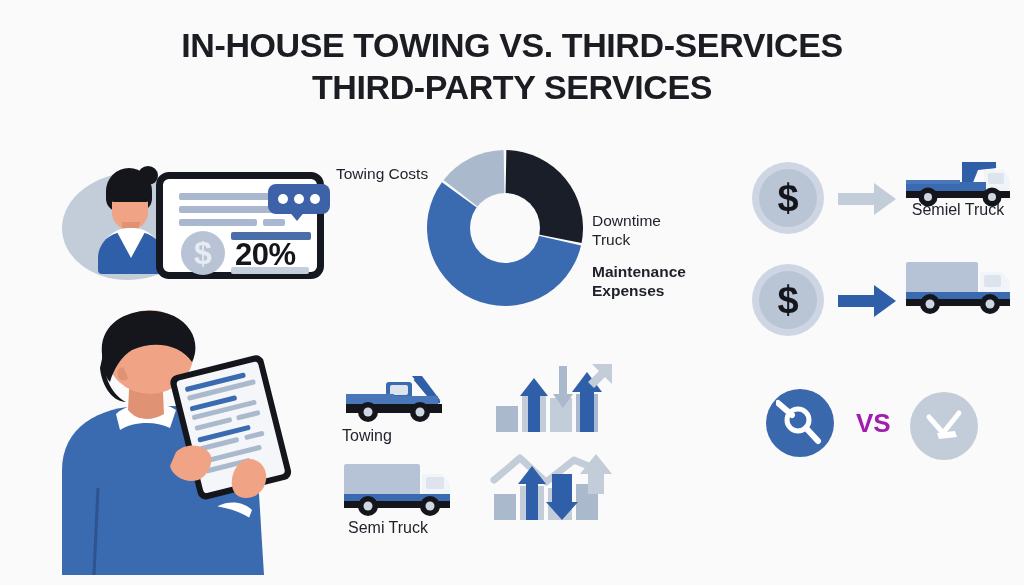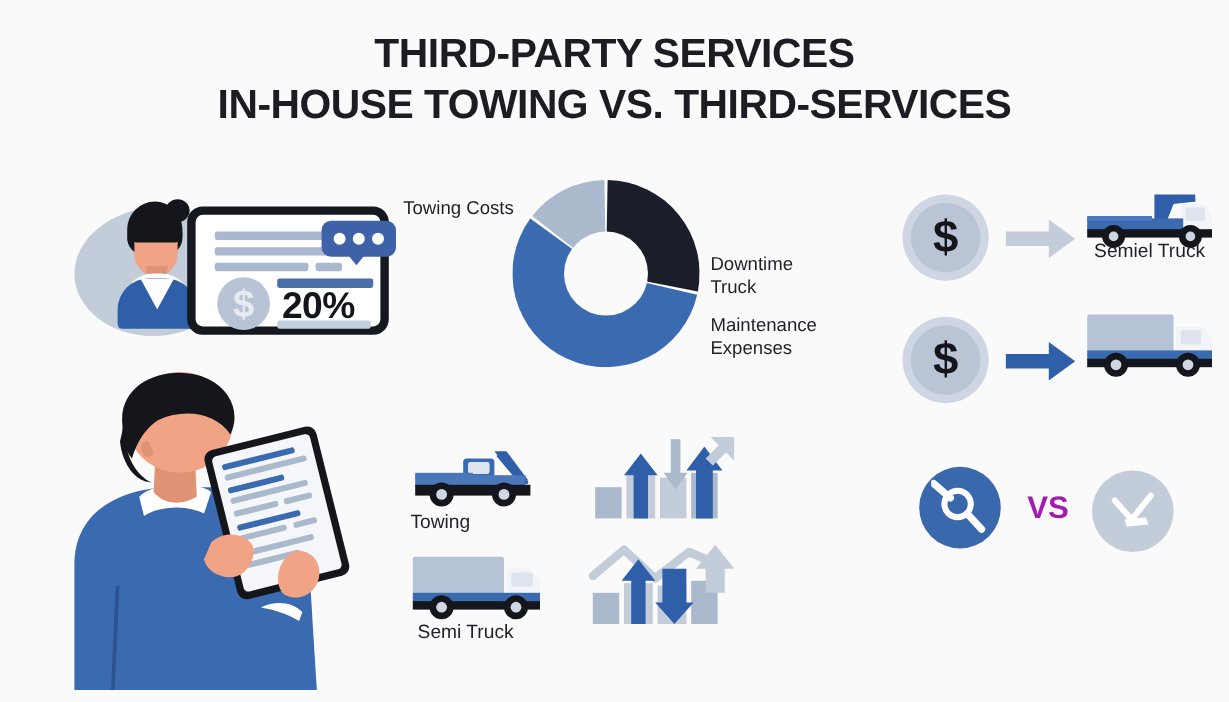--- a/index.html
+++ b/index.html
@@ -193,22 +193,22 @@
     position: absolute; width: 68px; height: 68px; border-radius: 50%;
     display: flex; align-items: center; justify-content: center;
   }
 </style>
 </head>
 <body>
 
 <div class="stage">
 
   <div class="title-block">
+    <div class="title-line">IN-HOUSE TOWING VS. THIRD-SERVICES</div>
     <div class="title-line">THIRD-PARTY SERVICES</div>
-    <div class="title-line">IN-HOUSE TOWING VS. THIRD-SERVICES</div>
   </div>
 
   <div class="blob"></div>
   <div class="blob-arrow"></div>
 
   <div class="avatar-wrap">
     <div class="av-hair"></div>
     <div class="av-bun"></div>
     <div class="av-face"></div>
     <div class="av-hairfront"></div>
@@ -244,21 +244,21 @@
           <path d="M 78 78 L 154.00086505324833 95.54618223882147 A 78 78 0 1 1 14.89667443875409 32.152750321187106 Z" fill="#3a6ab0"></path>
           <path d="M 78 78 L 16.53516121867567 29.978404924598685 A 78 78 0 0 1 76.63871229789189 0.011879777801482305 Z" fill="#aab9cc"></path>
         </g>
     </svg>
     <div class="donut-hole"></div>
   </div>
 
   <div class="donut-label" style="left:336px; top:164px;">Towing Costs</div>
   <div class="donut-label" style="left:592px; top:211px;">Downtime
 Truck</div>
-  <div class="donut-label" style="left:592px; top:262px;">Maintenance
+  <div class="donut-label" style="left:592px; top:262px;font-weight:bold;">Maintenance
 Expenses</div>
 
   <div class="person">
     <svg width="270" height="265" viewBox="0 0 270 265">
 
       <path d="M4 160 C4 118, 40 96, 86 96 L122 96 C166 100, 196 126, 200 168 L206 265 L4 265 Z" fill="#3a6ab0"></path>
 
       <path d="M58 104 C70 92, 104 90, 118 100 L112 118 C96 110, 74 112, 62 120 Z" fill="#ffffff"></path>
 
       <path d="M72 62 L104 62 L106 104 C92 112, 78 110, 70 100 Z" fill="#e09274"></path>

